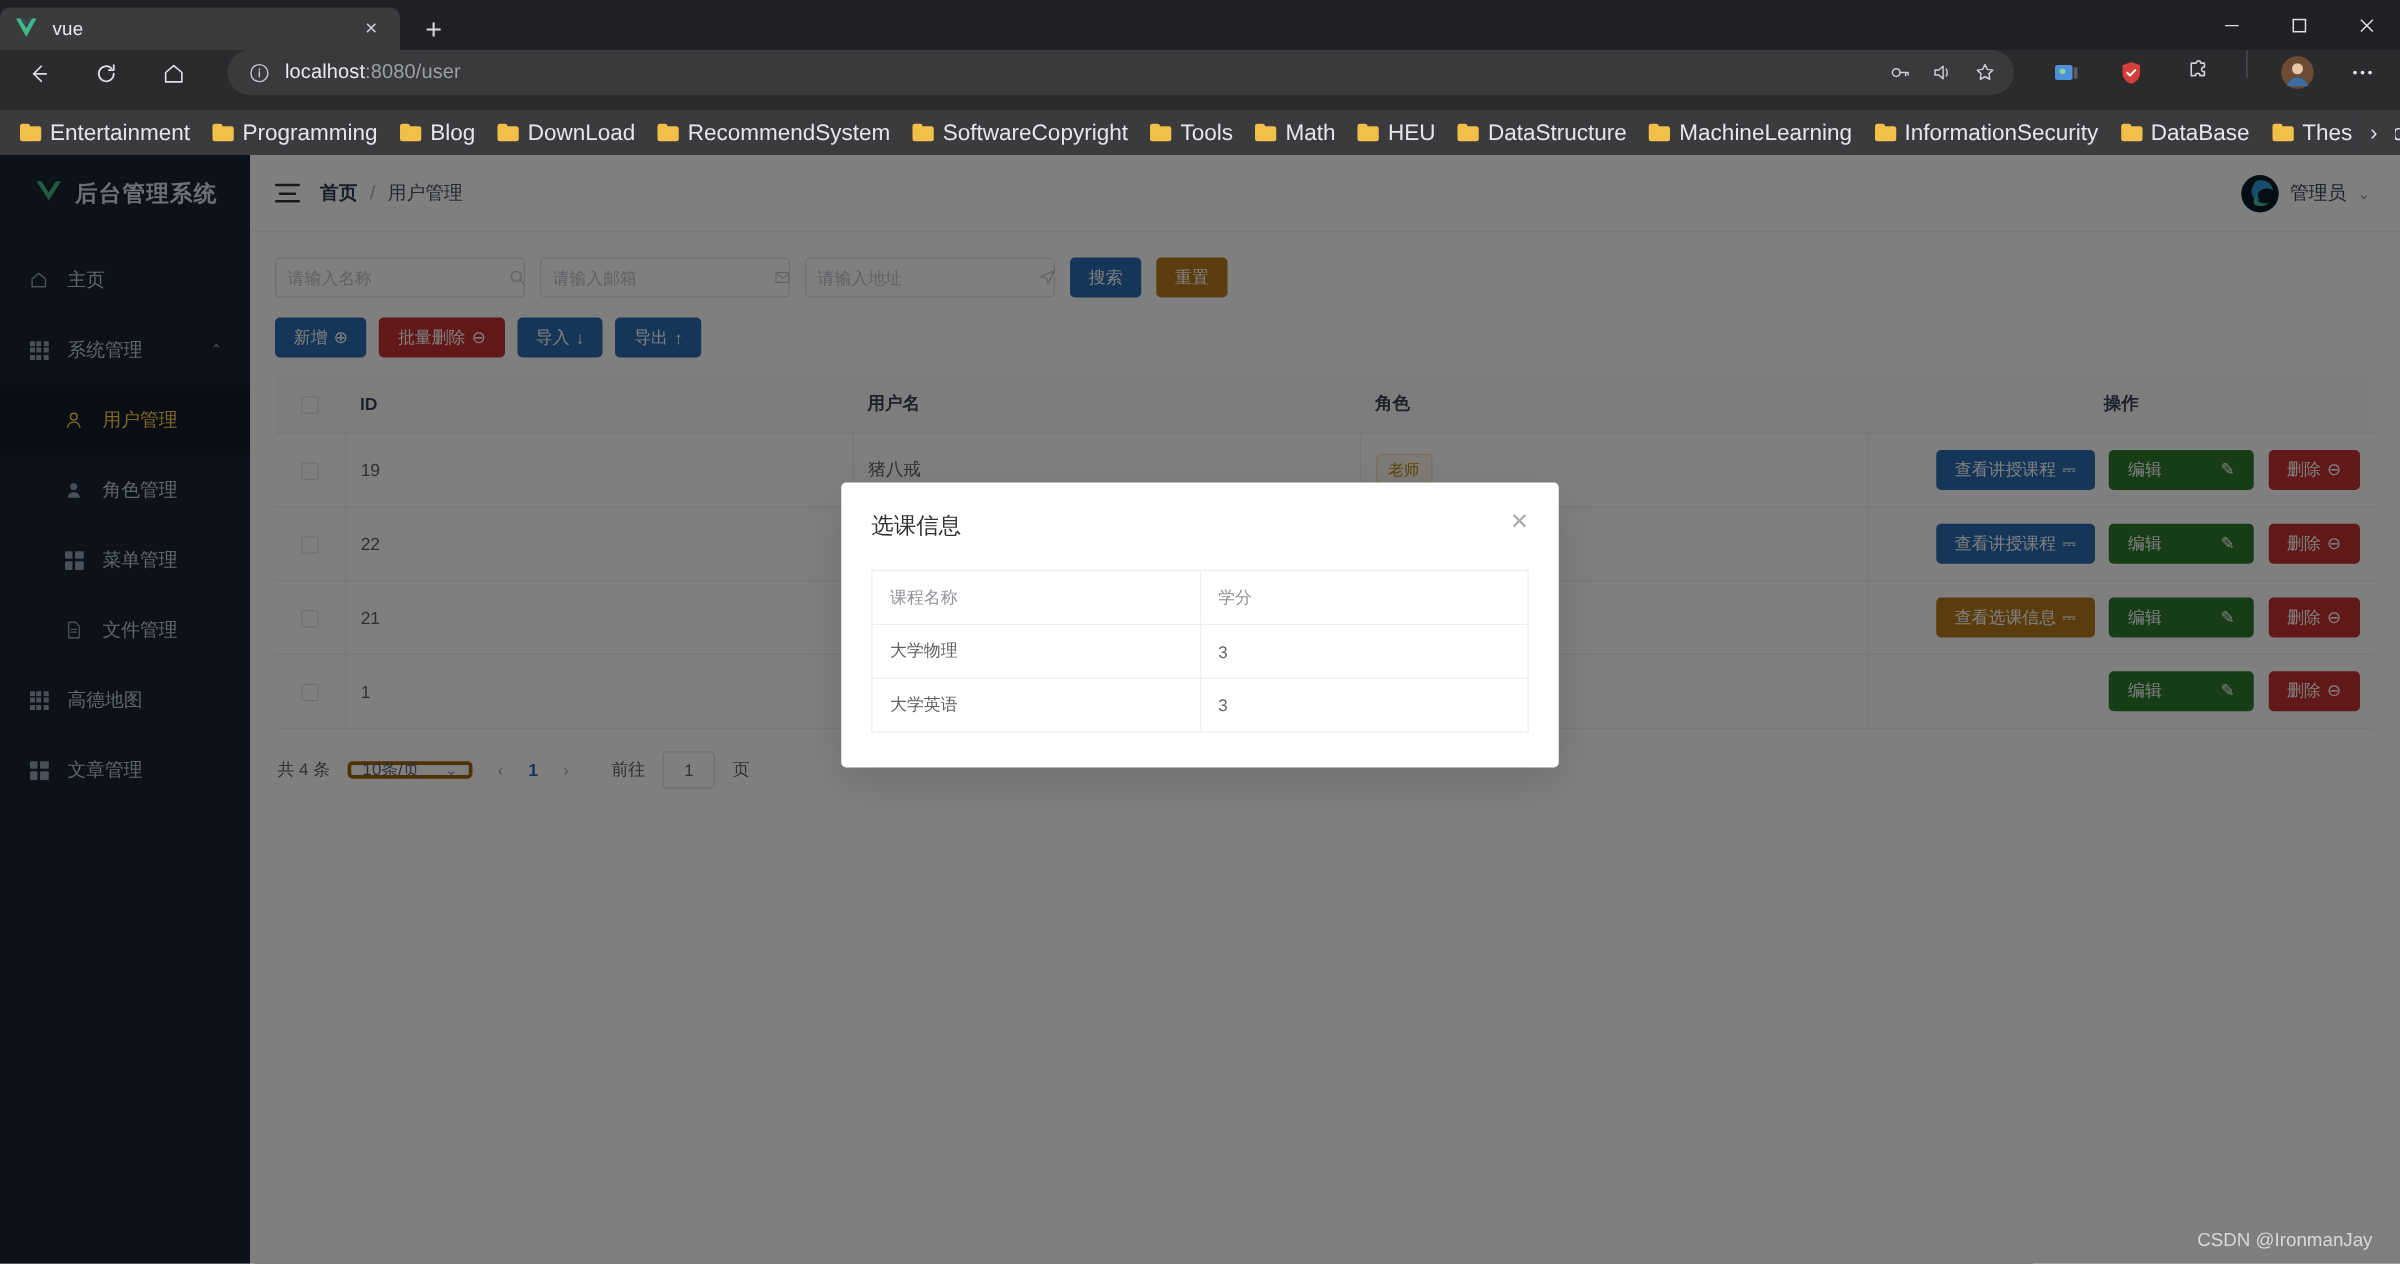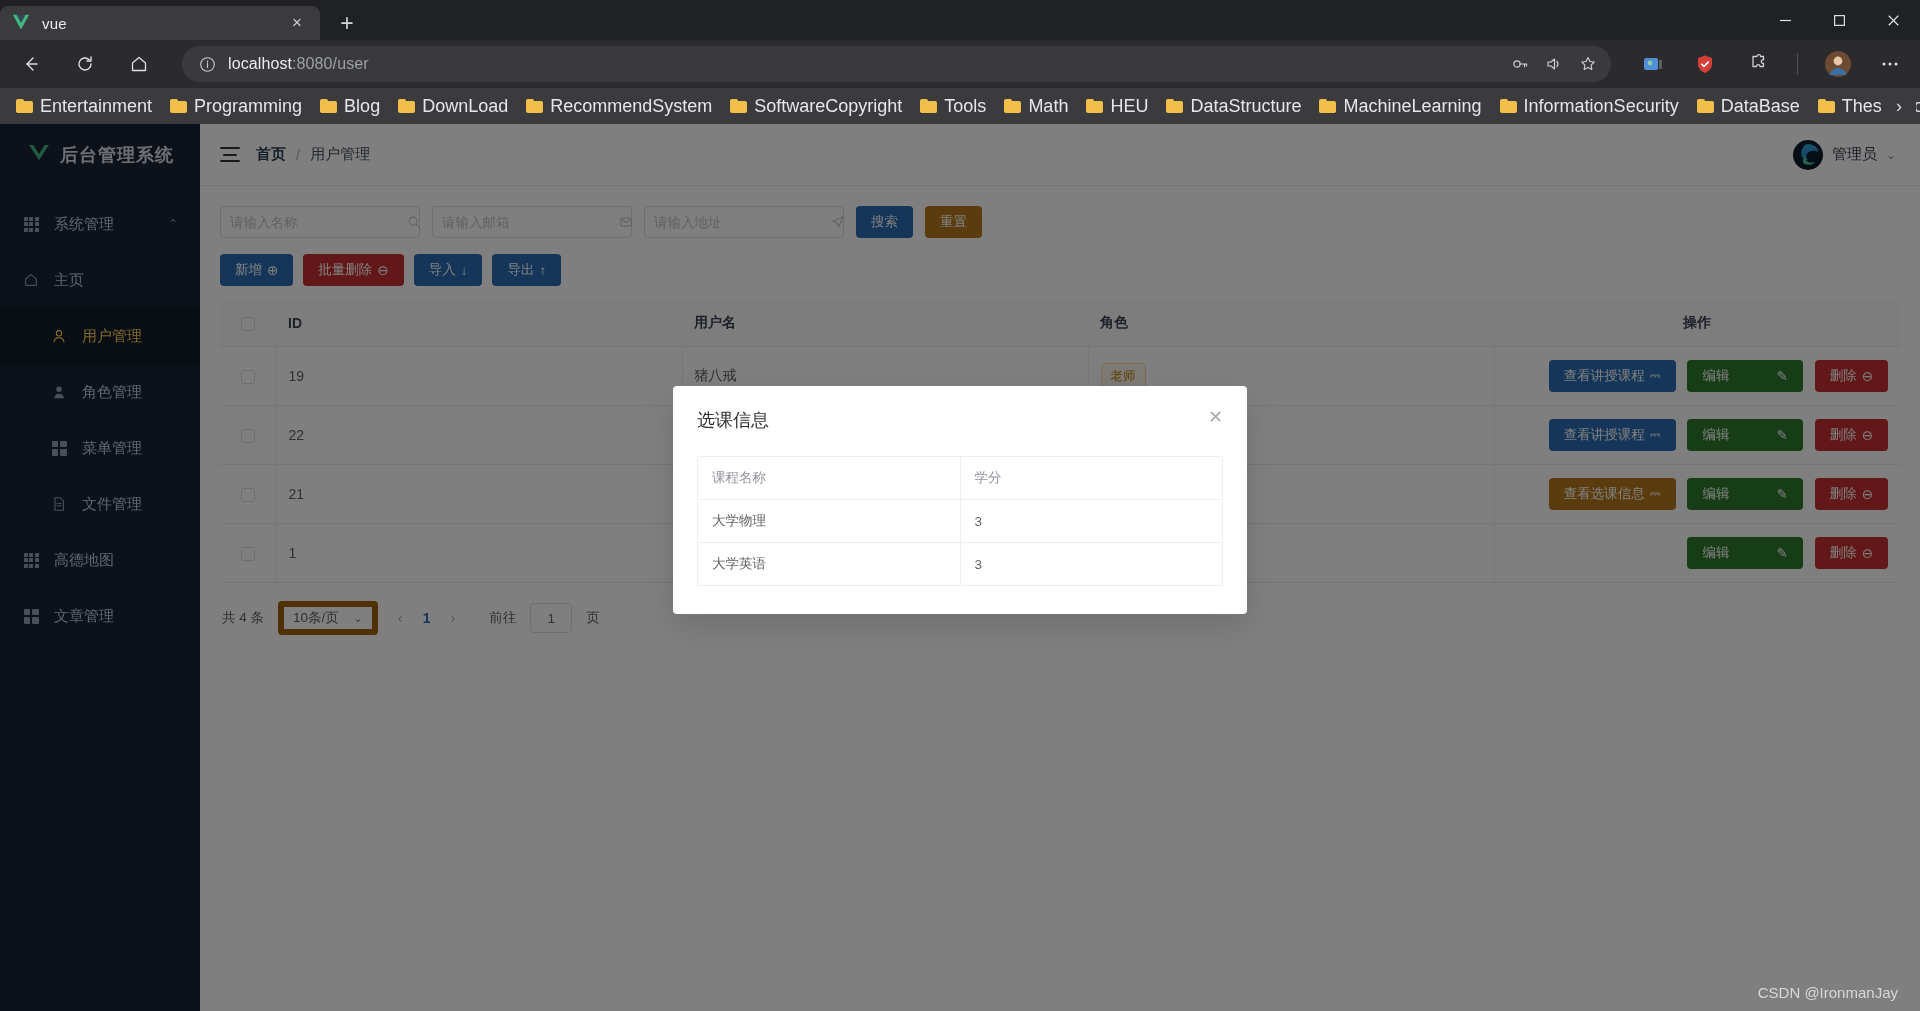--- a/index.html
+++ b/index.html
@@ -18,21 +18,21 @@
     width: 320px; height: 34px; background: #3b3b3e; border-radius: 8px 8px 0 0;
     display: flex; align-items: center; padding: 0 10px; color: #e8eaed; font-size: 15px;
   }
   .tab-favicon { width: 22px; height: 22px; margin-right: 10px; display: flex; align-items: center; justify-content: center; }
   .tab-title { flex: 1; font-size: 15px; color: #e8eaed; letter-spacing: .2px; }
   .tab-close { width: 26px; height: 26px; display: flex; align-items: center; justify-content: center; color: #c9ccd0; font-size: 17px; border-radius: 4px; }
   .newtab { width: 34px; height: 34px; margin-left: 10px; display: flex; align-items: center; justify-content: center; color: #d4d6da; font-size: 23px; font-weight: 300; }
   .winbtns { position: absolute; right: 0; top: 0; height: 40px; display: flex; }
   .winbtn { width: 54px; height: 40px; display: flex; align-items: center; justify-content: center; color: #e0e2e6; font-size: 14px; }
 
-  .navbar { height: 48px; background: #2b2b2e; display: flex; align-items: center; padding: 0 12px; gap: 16px; }
+  .navbar { height: 48px; background: #2b2b2e; display: flex; align-items: flex-start; padding: 0 12px; gap: 16px; }
   .navicon { width: 38px; height: 38px; border-radius: 50%; display: flex; align-items: center; justify-content: center; color: #dfe1e5; }
   .omnibox {
     flex: 1; height: 36px; background: #3a3a3d; border-radius: 18px;
     display: flex; align-items: center; padding: 0 8px 0 14px; margin: 0 8px; gap: 10px;
   }
   .omni-info { width: 22px; height: 22px; display: flex; align-items: center; justify-content: center; color: #c5c8cc; }
   .omni-url { flex: 1; font-size: 16px; color: #9aa0a6; letter-spacing: .1px; }
   .omni-url b { color: #e8eaed; font-weight: 400; }
   .omni-actions { display: flex; gap: 4px; align-items: center; }
   .omni-act { width: 30px; height: 30px; display: flex; align-items: center; justify-content: center; color: #cdd0d4; }
@@ -123,21 +123,21 @@
   .chk { width: 14px; height: 14px; border: 1px solid #dcdfe6; border-radius: 2px; background: #fff; display: inline-block; vertical-align: middle; }
   .tag { display: inline-block; padding: 2px 9px; border-radius: 4px; font-size: 12.5px; line-height: 20px; }
   .tag-warning { background: #fdf6ec; border: 1px solid #f5dab1; color: #b8860b; }
   .tag-success { background: #f0f9eb; border: 1px solid #c2e7b0; color: #3d8b3d; }
   .tag-primary { background: #ecf5ff; border: 1px solid #b3d8ff; color: #2b6cb0; }
   .op-cell { text-align: right; }
   .op-cell .btn { margin-left: 8px; }
 
   
   .pager { display: flex; align-items: center; gap: 14px; padding: 18px 2px; font-size: 13.5px; color: #606266; }
-  .pg-select { width: 100px; height: 34px; border: 6px solid #a16207; border-radius: 4px; display: flex; align-items: center; justify-content: space-between; padding: 0 9px; color: #606266; }
+  .pg-select { width: 100px; height: 14px; border: 3px solid #a16207; border-radius: 4px; display: flex; align-items: center; justify-content: space-between; padding: 0 9px; color: #606266; }
   .pg-arrow { color: #a8abb2; font-size: 14px; padding: 0 6px; }
   .pg-num { color: #2b6cb0; font-weight: 700; font-size: 14px; }
   .pg-jump-input { width: 42px; height: 30px; border: 1px solid #dcdfe6; border-radius: 4px; text-align: center; color: #606266; font-size: 13.5px; display: flex; align-items: center; justify-content: center; }
 
   
   .overlay { position: absolute; inset: 0; background: rgba(0,0,0,.5); z-index: 10; }
   .modal {
     position: absolute; left: 673px; top: 262px; width: 574px;
     background: #fff; border-radius: 4px; z-index: 11;
     box-shadow: 0 12px 32px rgba(0,0,0,.12);
@@ -348,43 +348,43 @@
           <svg width="22" height="18" viewBox="0 0 24 20">
               <path d="M1 1h4.6L12 11 18.4 1H23L12 18z" fill="#41b883"></path>
             </svg>
         </span>
         <span class="logo-text">后台管理系统</span>
       </div>
       <div class="menu">
 
         <div class="menu-item">
           <span class="mi-icon">
-            <span class="grid-ic">
-                <i></i>
-                <i></i>
-                <i></i>
-                <i></i>
-                <i></i>
-                <i></i>
-                <i></i>
-                <i></i>
-                <i></i>
-              </span>
-          </span>
-          <span class="mi-label">系统管理</span>
-          <span class="mi-arrow">⌃</span>
-        </div>
-
-        <div class="menu-item">
-          <span class="mi-icon">
             <svg width="16" height="16" viewBox="0 0 18 18">
                 <path d="M3 8l6-5 6 5v7H3z" fill="none" stroke="currentColor" stroke-width="1.3" stroke-linejoin="round"></path>
               </svg>
           </span>
           <span class="mi-label">主页</span>
+        </div>
+
+        <div class="menu-item">
+          <span class="mi-icon">
+            <span class="grid-ic">
+                <i></i>
+                <i></i>
+                <i></i>
+                <i></i>
+                <i></i>
+                <i></i>
+                <i></i>
+                <i></i>
+                <i></i>
+              </span>
+          </span>
+          <span class="mi-label">系统管理</span>
+          <span class="mi-arrow">⌃</span>
         </div>
 
         <div class="menu-item sub active">
           <span class="mi-icon">
             <svg width="16" height="16" viewBox="0 0 18 18">
                 <circle cx="9" cy="6" r="3" fill="none" stroke="currentColor" stroke-width="1.3"></circle>
                 <path d="M3.5 15.5c.6-3.2 2.8-4.6 5.5-4.6s4.9 1.4 5.5 4.6" fill="none" stroke="currentColor" stroke-width="1.3" stroke-linecap="round"></path>
               </svg>
           </span>
           <span class="mi-label">用户管理</span>

